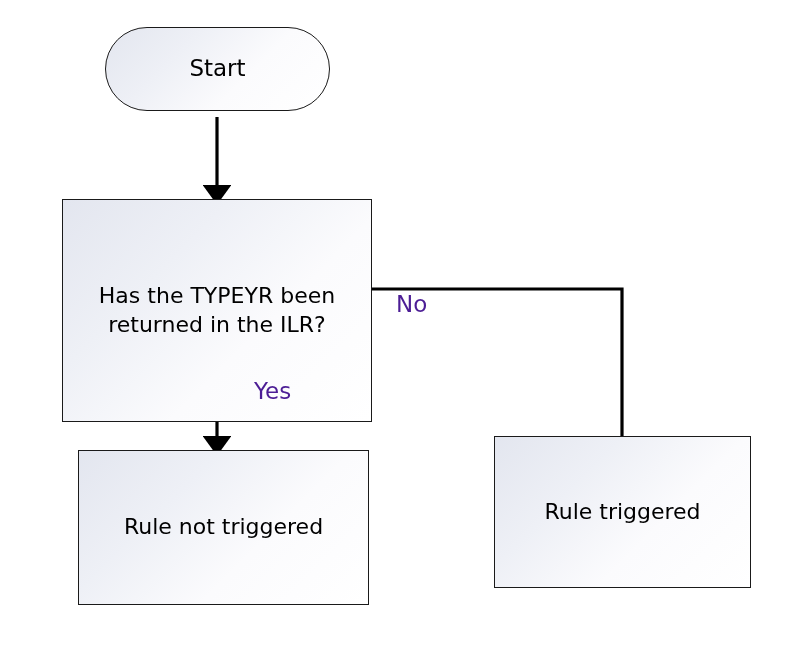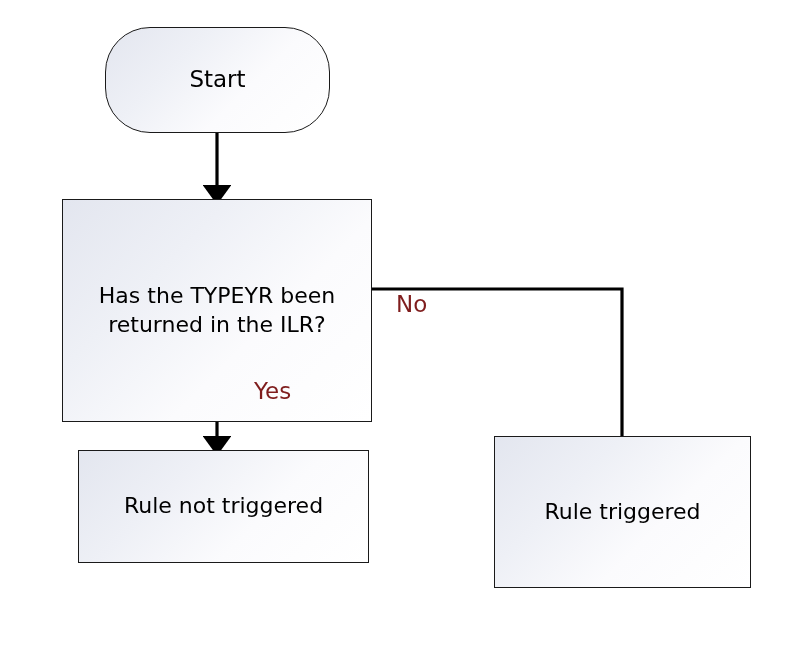--- a/index.html
+++ b/index.html
@@ -40,56 +40,56 @@
   .node-label {
     display: block;
     white-space: pre-line;
   }
 
   
   #start-node {
     left: 105px;
     top: 27px;
     width: 225px;
-    height: 106px;
+    height: 84px;
     border-radius: 45px / 45px;
     font-size: 23px;
   }
 
   
   #decision-node {
     left: 62px;
     top: 199px;
     width: 310px;
     height: 223px;
     font-size: 22px;
   }
 
   
   #outcome-no-trigger-node {
     left: 78px;
     top: 450px;
     width: 291px;
-    height: 113px;
+    height: 155px;
     font-size: 22px;
   }
 
   #outcome-trigger-node {
     left: 494px;
     top: 436px;
     width: 257px;
     height: 152px;
     font-size: 22px;
   }
 
   
   .edge-label {
     position: absolute;
     font-size: 23px;
-    color: #7f1d1d;
+    color: #4c1d95;
     white-space: nowrap;
   }
   #edge-label-yes {
     left: 238px;
     top: 378px;
     margin-left: 16px;
   }
   #edge-label-no {
     left: 396px;
     top: 291px;

